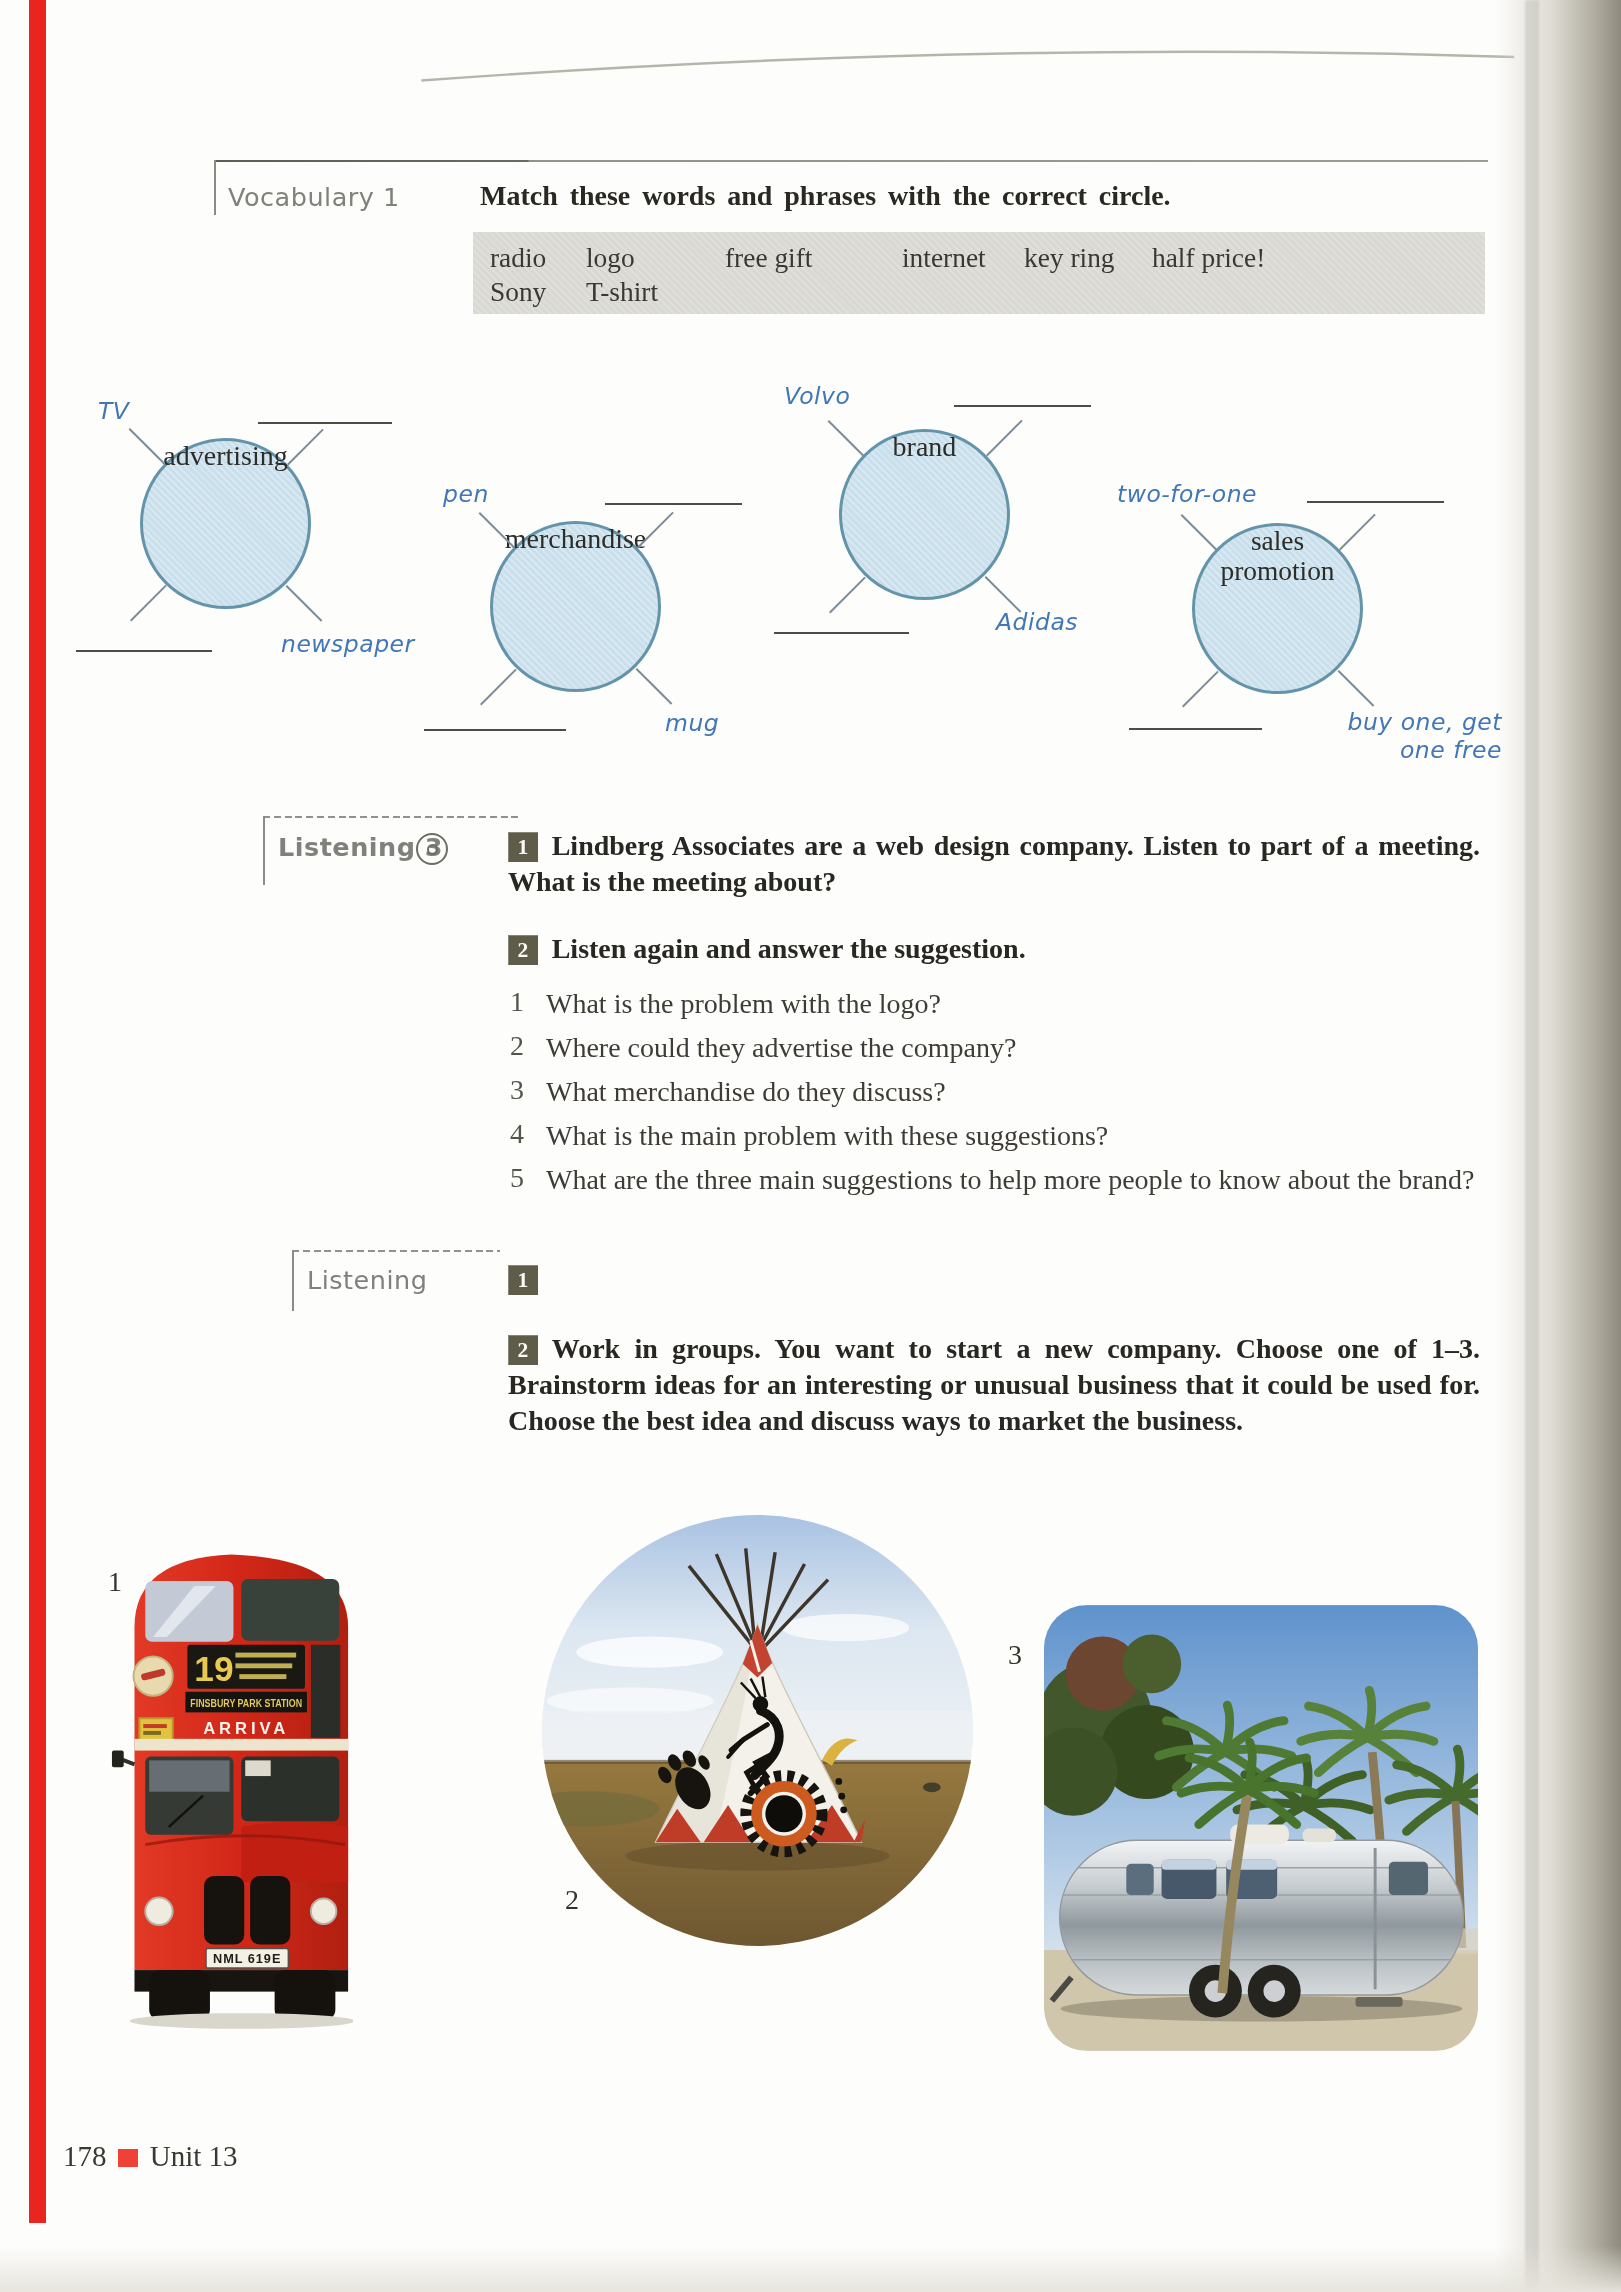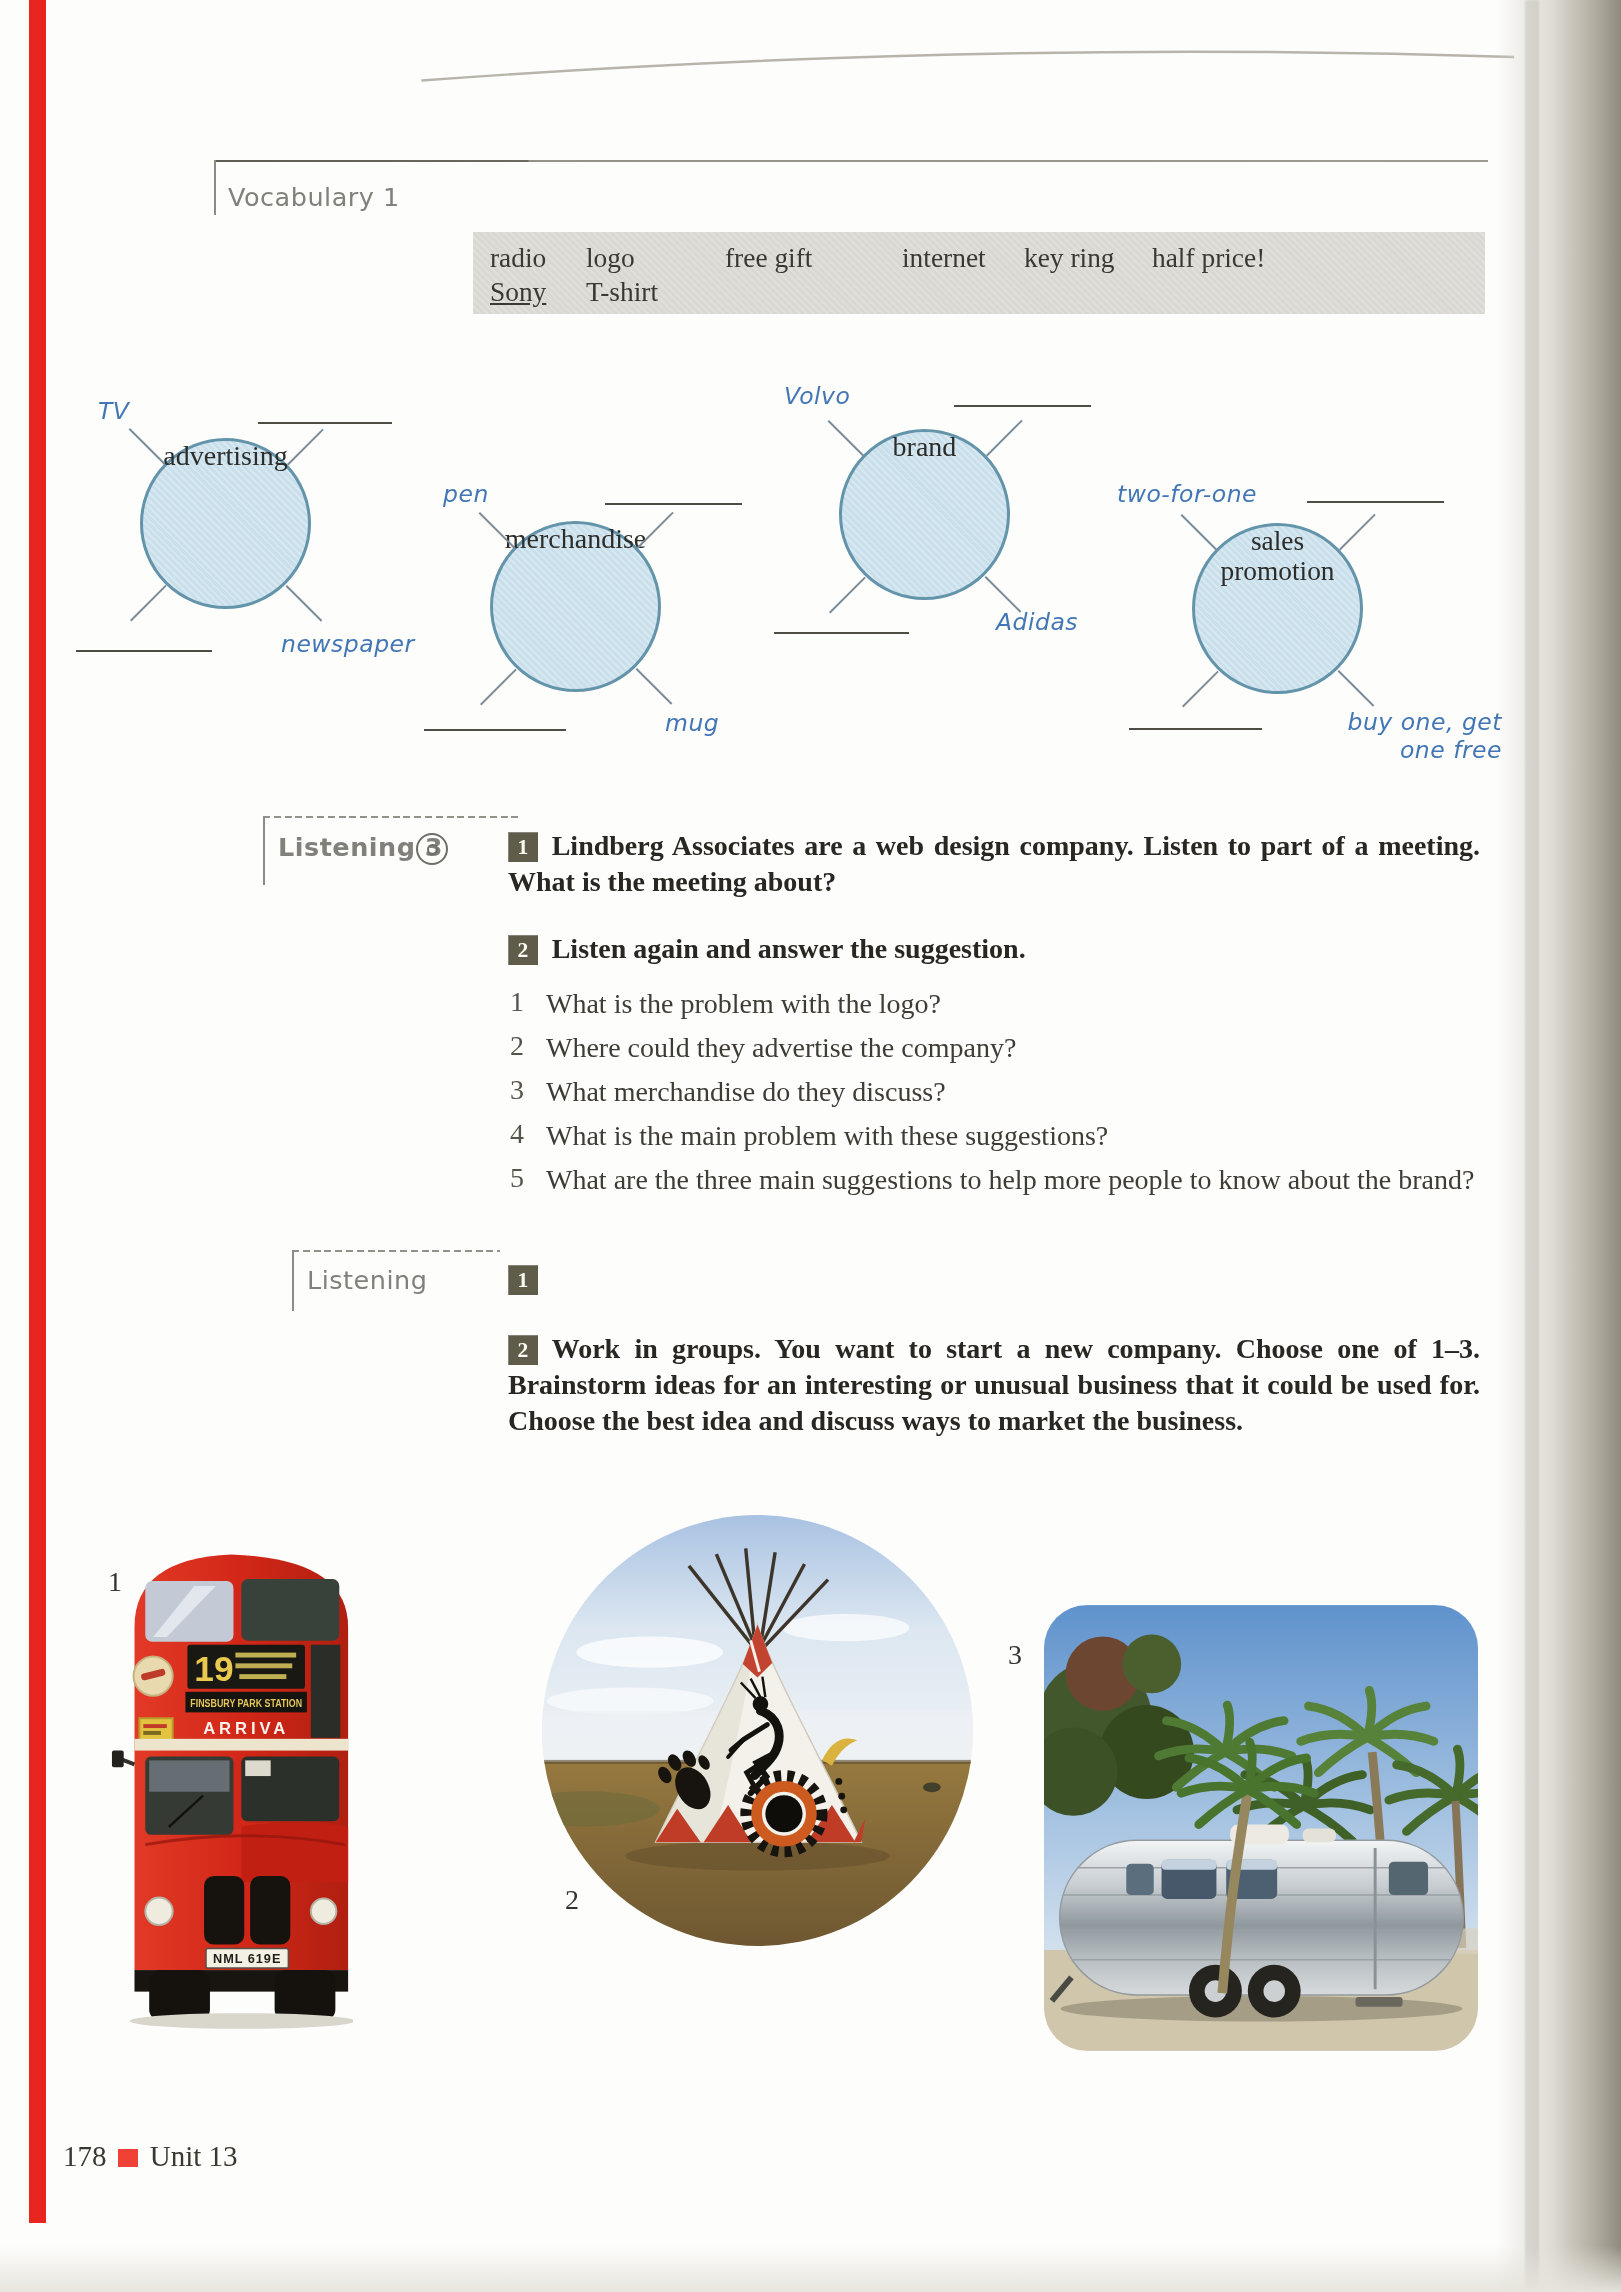--- a/index.html
+++ b/index.html
@@ -65,29 +65,30 @@
   <svg class="top-edge" viewBox="0 0 1654 120">
     <path d="M430,82 Q1000,40 1545,58" fill="none" stroke="#b7b4ac" stroke-width="2.5"></path>
   </svg>
   <div class="page-curl"></div>
   <div class="curl-streak"></div>
   <div class="bottom-fade"></div>
 
   <div class="rule-vocab"></div>
   <div class="bracket" style="left:214px;top:160px;height:55px;"></div>
   <div class="section-label" style="left:228px;top:182px;">Vocabulary 1</div>
+  <div class="instruction" style="left:480px;top:180px;">Match these words and phrases with the correct circle.</div>
 
   <div class="word-box"></div>
   <span class="word" style="left:490px;top:243px;">radio</span>
   <span class="word" style="left:586px;top:243px;">logo</span>
   <span class="word" style="left:725px;top:243px;">free gift</span>
   <span class="word" style="left:902px;top:243px;">internet</span>
   <span class="word" style="left:1024px;top:243px;">key ring</span>
   <span class="word" style="left:1152px;top:243px;">half price!</span>
-  <span class="word" style="left:490px;top:277px;text-decoration:underline;">Sony</span>
+  <span class="word" style="left:490px;top:277px;">Sony</span>
   <span class="word" style="left:586px;top:277px;">T-shirt</span>
 
   <div>
     <div class="bubble" style="left:140px;top:438px;">
       <span>advertising</span>
     </div>
     <div class="spoke" style="left:130px;top:428px;transform:rotate(45deg);"></div>
     <div class="spoke" style="left:287px;top:464px;transform:rotate(-45deg);"></div>
     <div class="spoke" style="left:130px;top:620px;transform:rotate(-45deg);"></div>
     <div class="spoke" style="left:287px;top:585px;transform:rotate(45deg);"></div>

